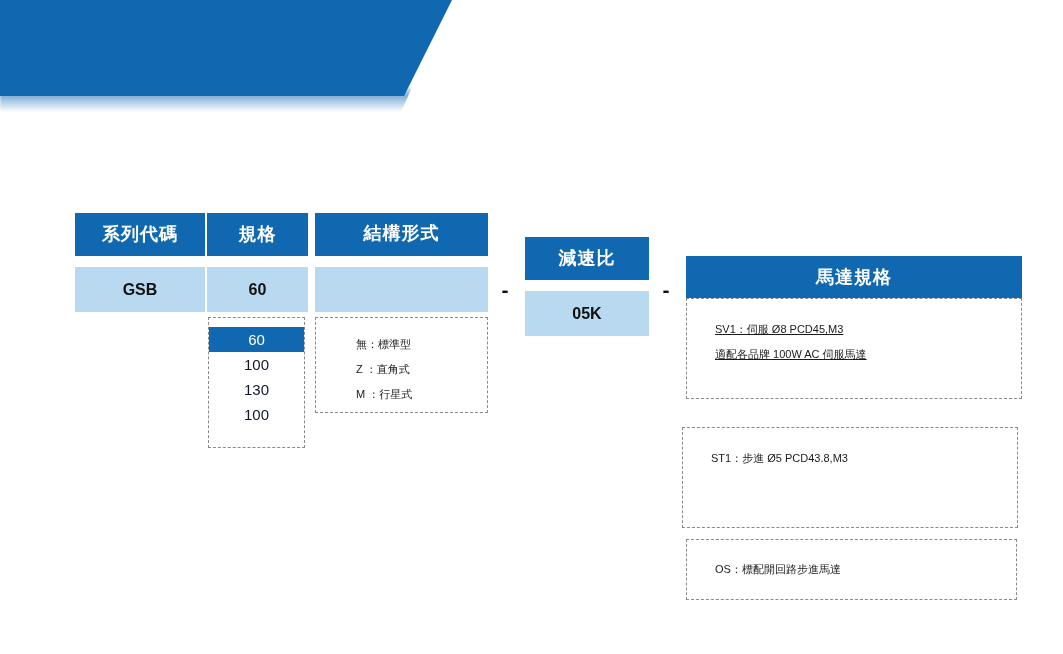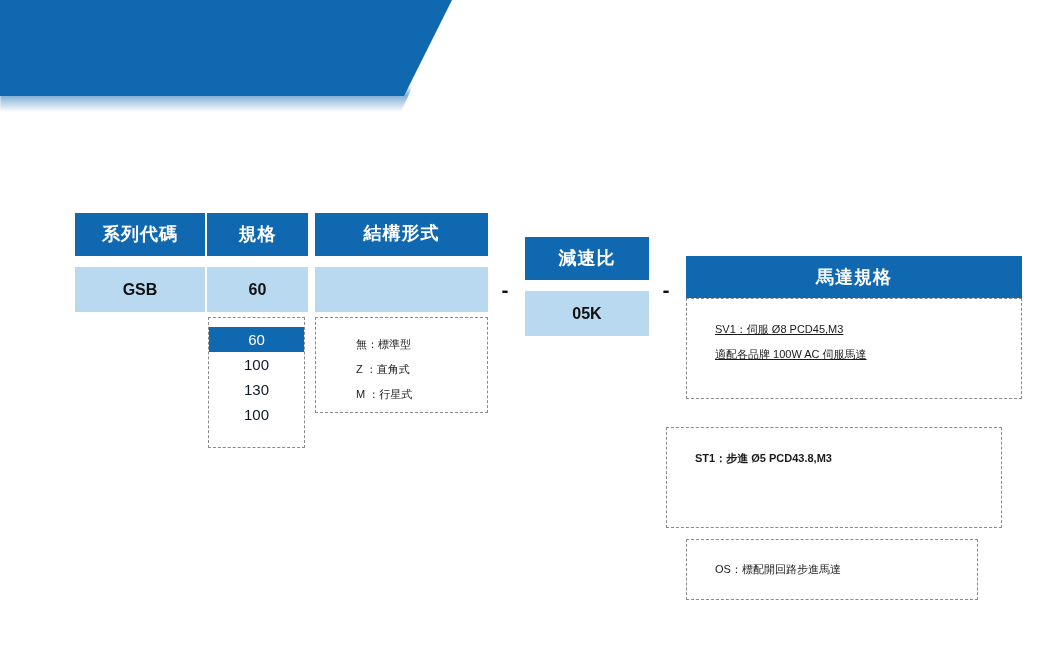--- a/index.html
+++ b/index.html
@@ -162,31 +162,30 @@
   
   .box-motor1 {
     left: 686px;
     top: 298px;
     width: 336px;
     height: 101px;
     padding: 18px 0 0 28px;
     text-decoration: underline;
   }
   .box-motor2 {
-    left: 666px;
+    left: 682px;
     top: 427px;
     width: 336px;
     height: 101px;
     padding: 18px 0 0 28px;
-    font-weight: bold;
   }
   .box-motor3 {
     left: 686px;
     top: 539px;
-    width: 292px;
+    width: 331px;
     height: 61px;
     padding: 17px 0 0 28px;
   }
 </style>
 </head>
 <body>
 
 <div class="banner-wrap">
   <div class="banner-shadow"></div>
   <div class="banner"></div>

